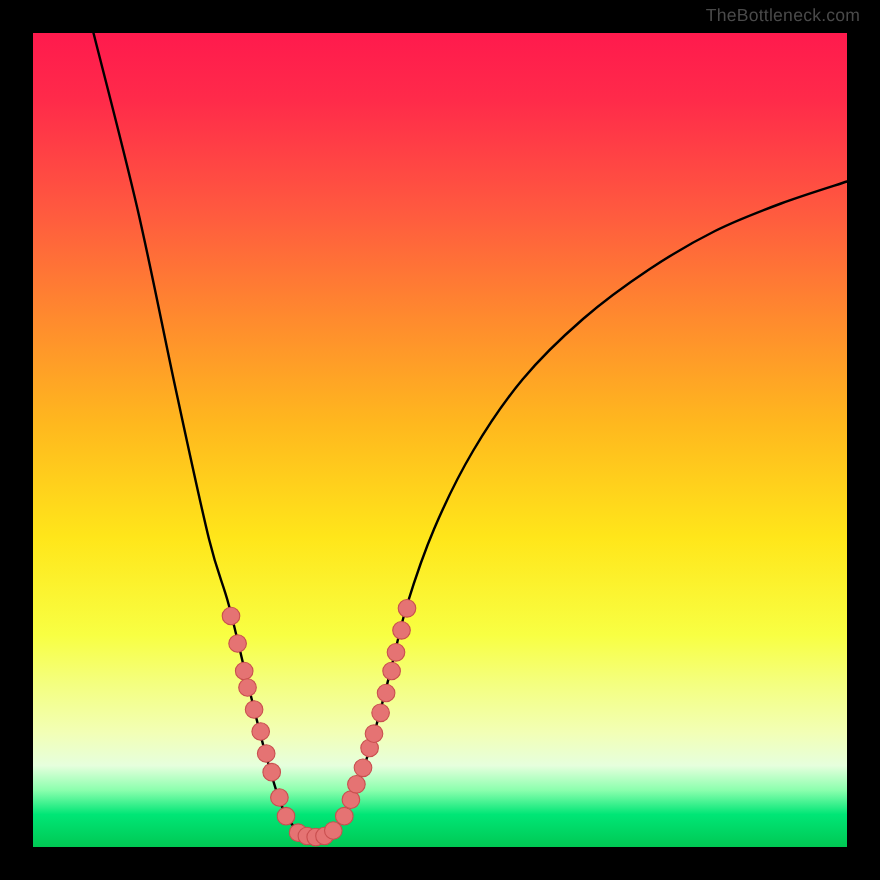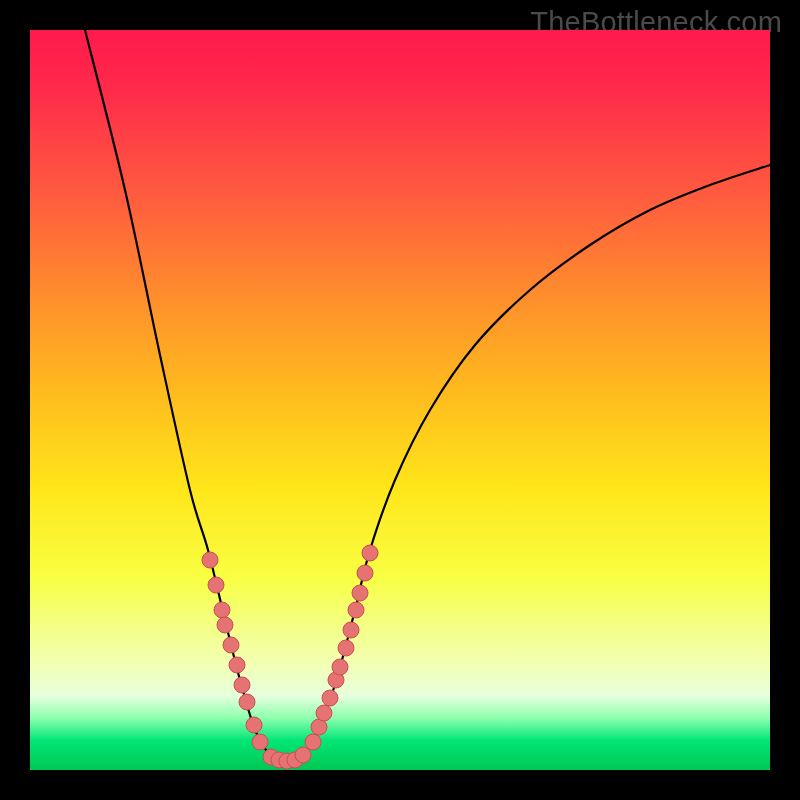--- a/index.html
+++ b/index.html
@@ -32,21 +32,21 @@
       #8cffae 93%,
       #00e676 96%,
       #00c853 100%
     );
   }
   .watermark {
     position: absolute;
     top: 6px;
     right: 18px;
     color: #4a4a4a;
-    font-size: 29px;
+    font-size: 16px;
     letter-spacing: 0.2px;
     user-select: none;
   }
   svg.curve {
     position: absolute;
     left: 0; top: 0;
     width: 740px;
     height: 740px;
     overflow: visible;
   }

